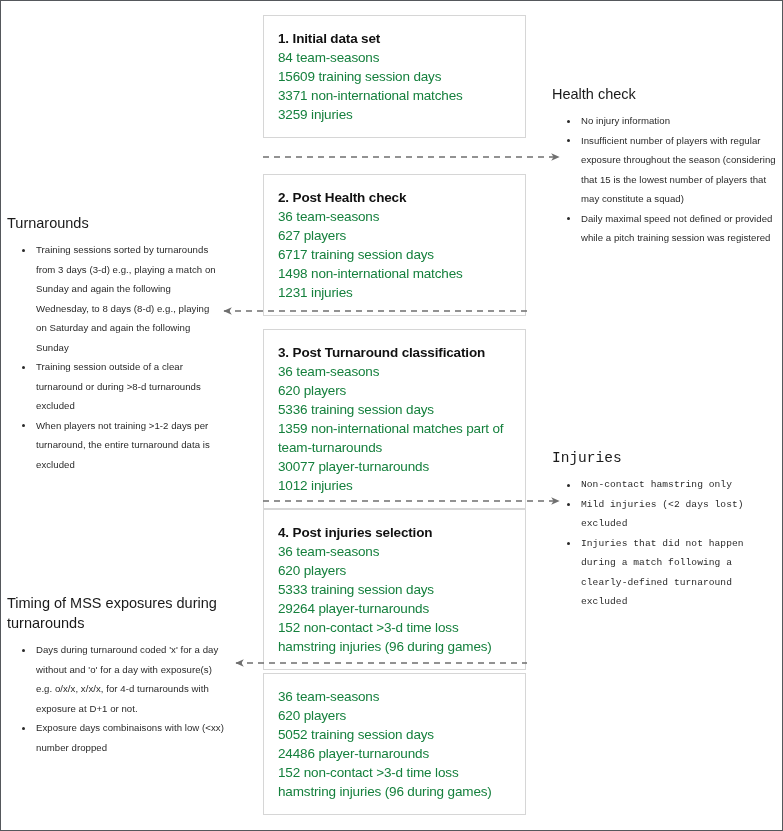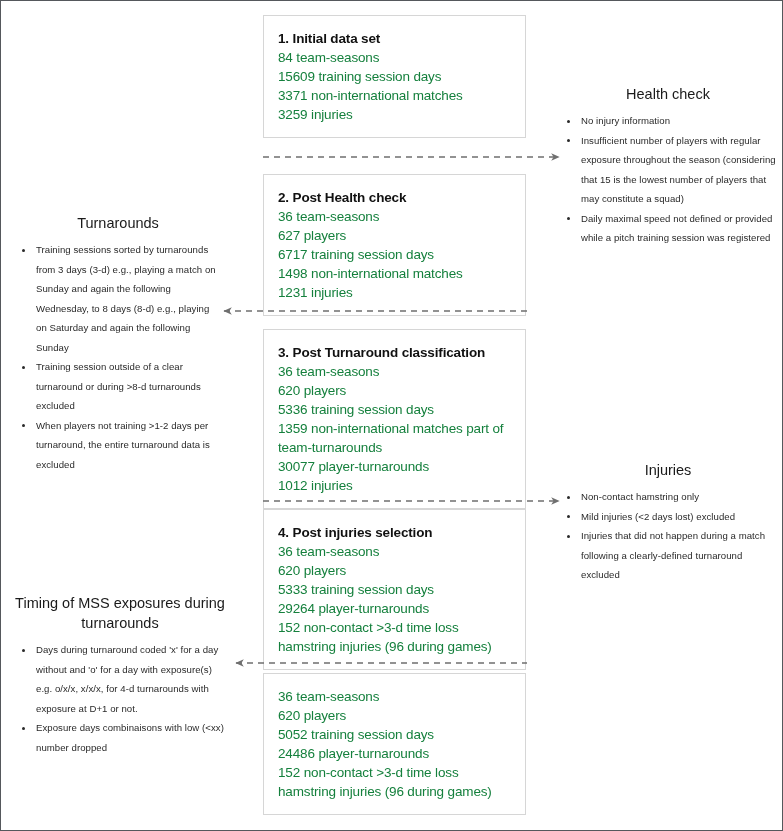--- a/index.html
+++ b/index.html
@@ -52,21 +52,21 @@
 
   
   .side-block {
     position: absolute;
     box-sizing: border-box;
   }
   .side-title {
     font-size: 14.5px;
     line-height: 20px;
     color: #1a1a1a;
-    text-align: center;
+    text-align: left;
     font-weight: normal;
     margin: 0 0 6px 0;
   }
   .side-list {
     margin: 7px;
     padding: 0;
     list-style: none;
   }
   .side-list li {
     position: relative;
@@ -83,21 +83,21 @@
     left: 8px;
     top: 8.5px;
     width: 3.4px;
     height: 3.4px;
     border-radius: 50%;
     background: #2a2a2a;
   }
 
   #health-check { left: 551px; top: 83px;  width: 232px; }
   #turnarounds  { left: 6px;   top: 212px; width: 222px; }
-  #injuries     { left: 551px; top: 459px; width: 232px; }
+  #injuries     { left: 551px; top: 447px; width: 232px; font-family: Liberation Mono, monospace; }
   #mss-timing   { left: 6px;   top: 592px; width: 226px; }
 
   
   .connector { position: absolute; }
   .connector svg { display: block; overflow: visible; }
 </style>
 </head>
 <body>
 
 <div id="page">

